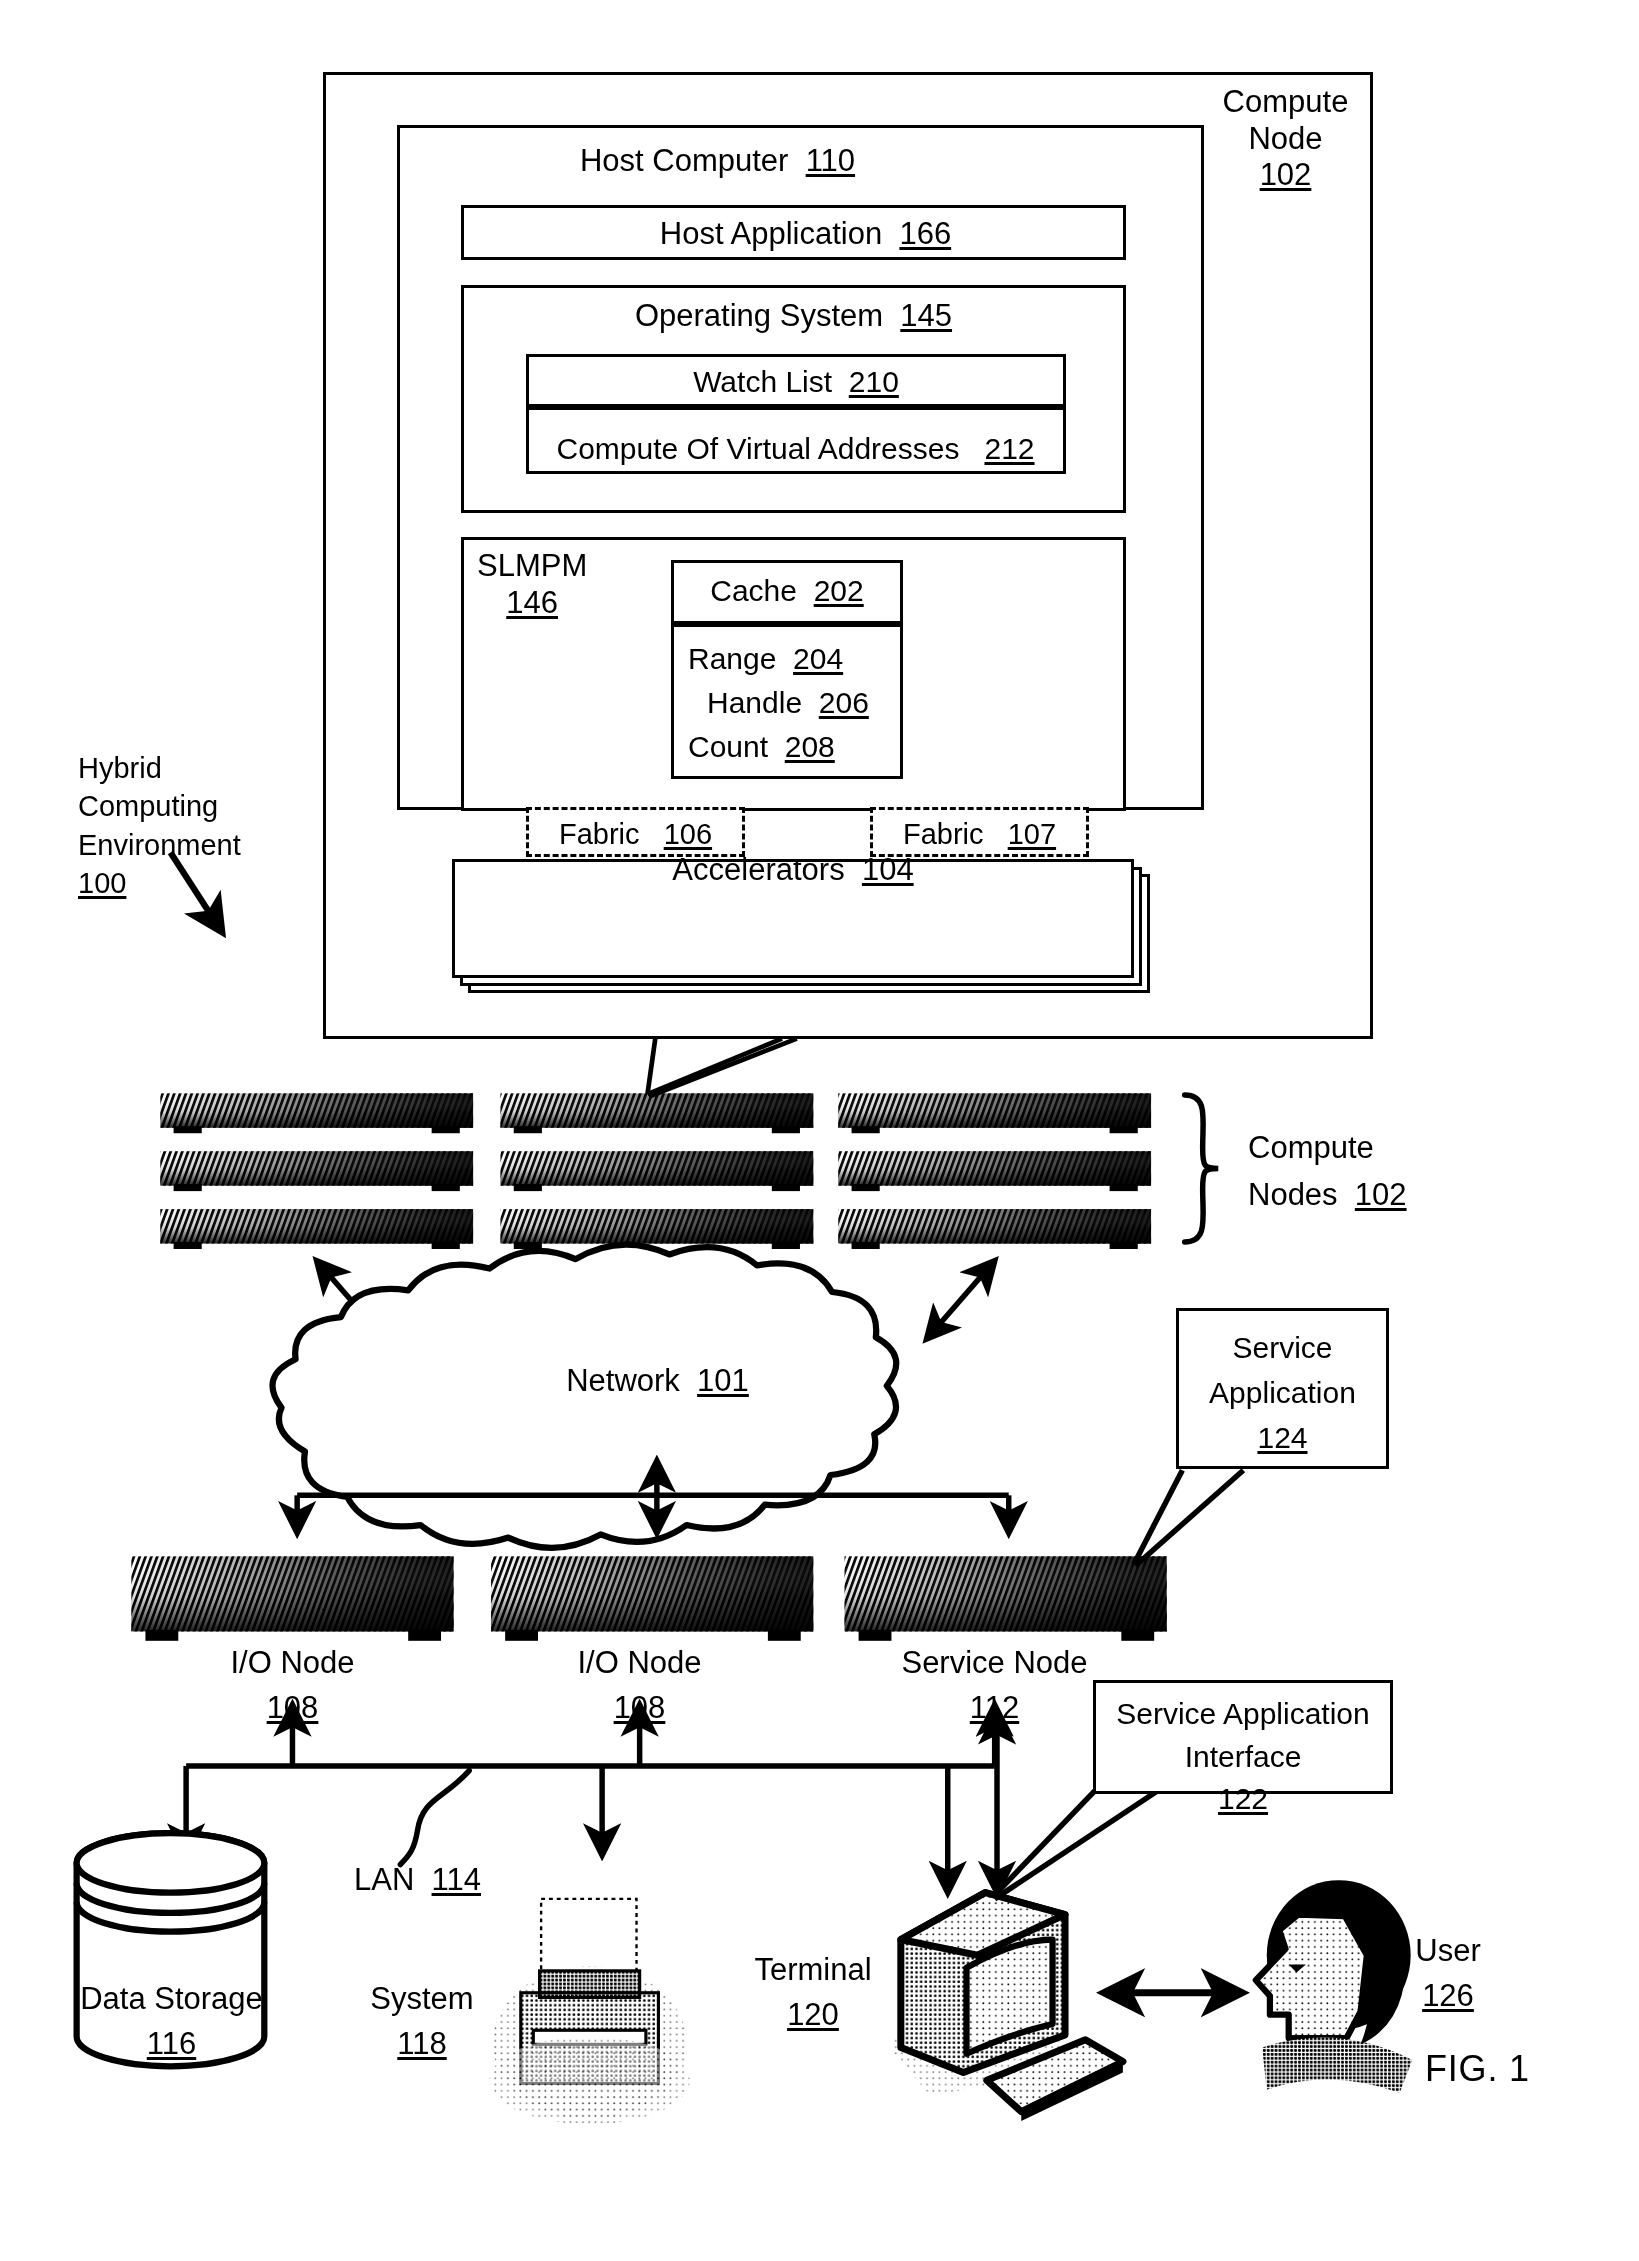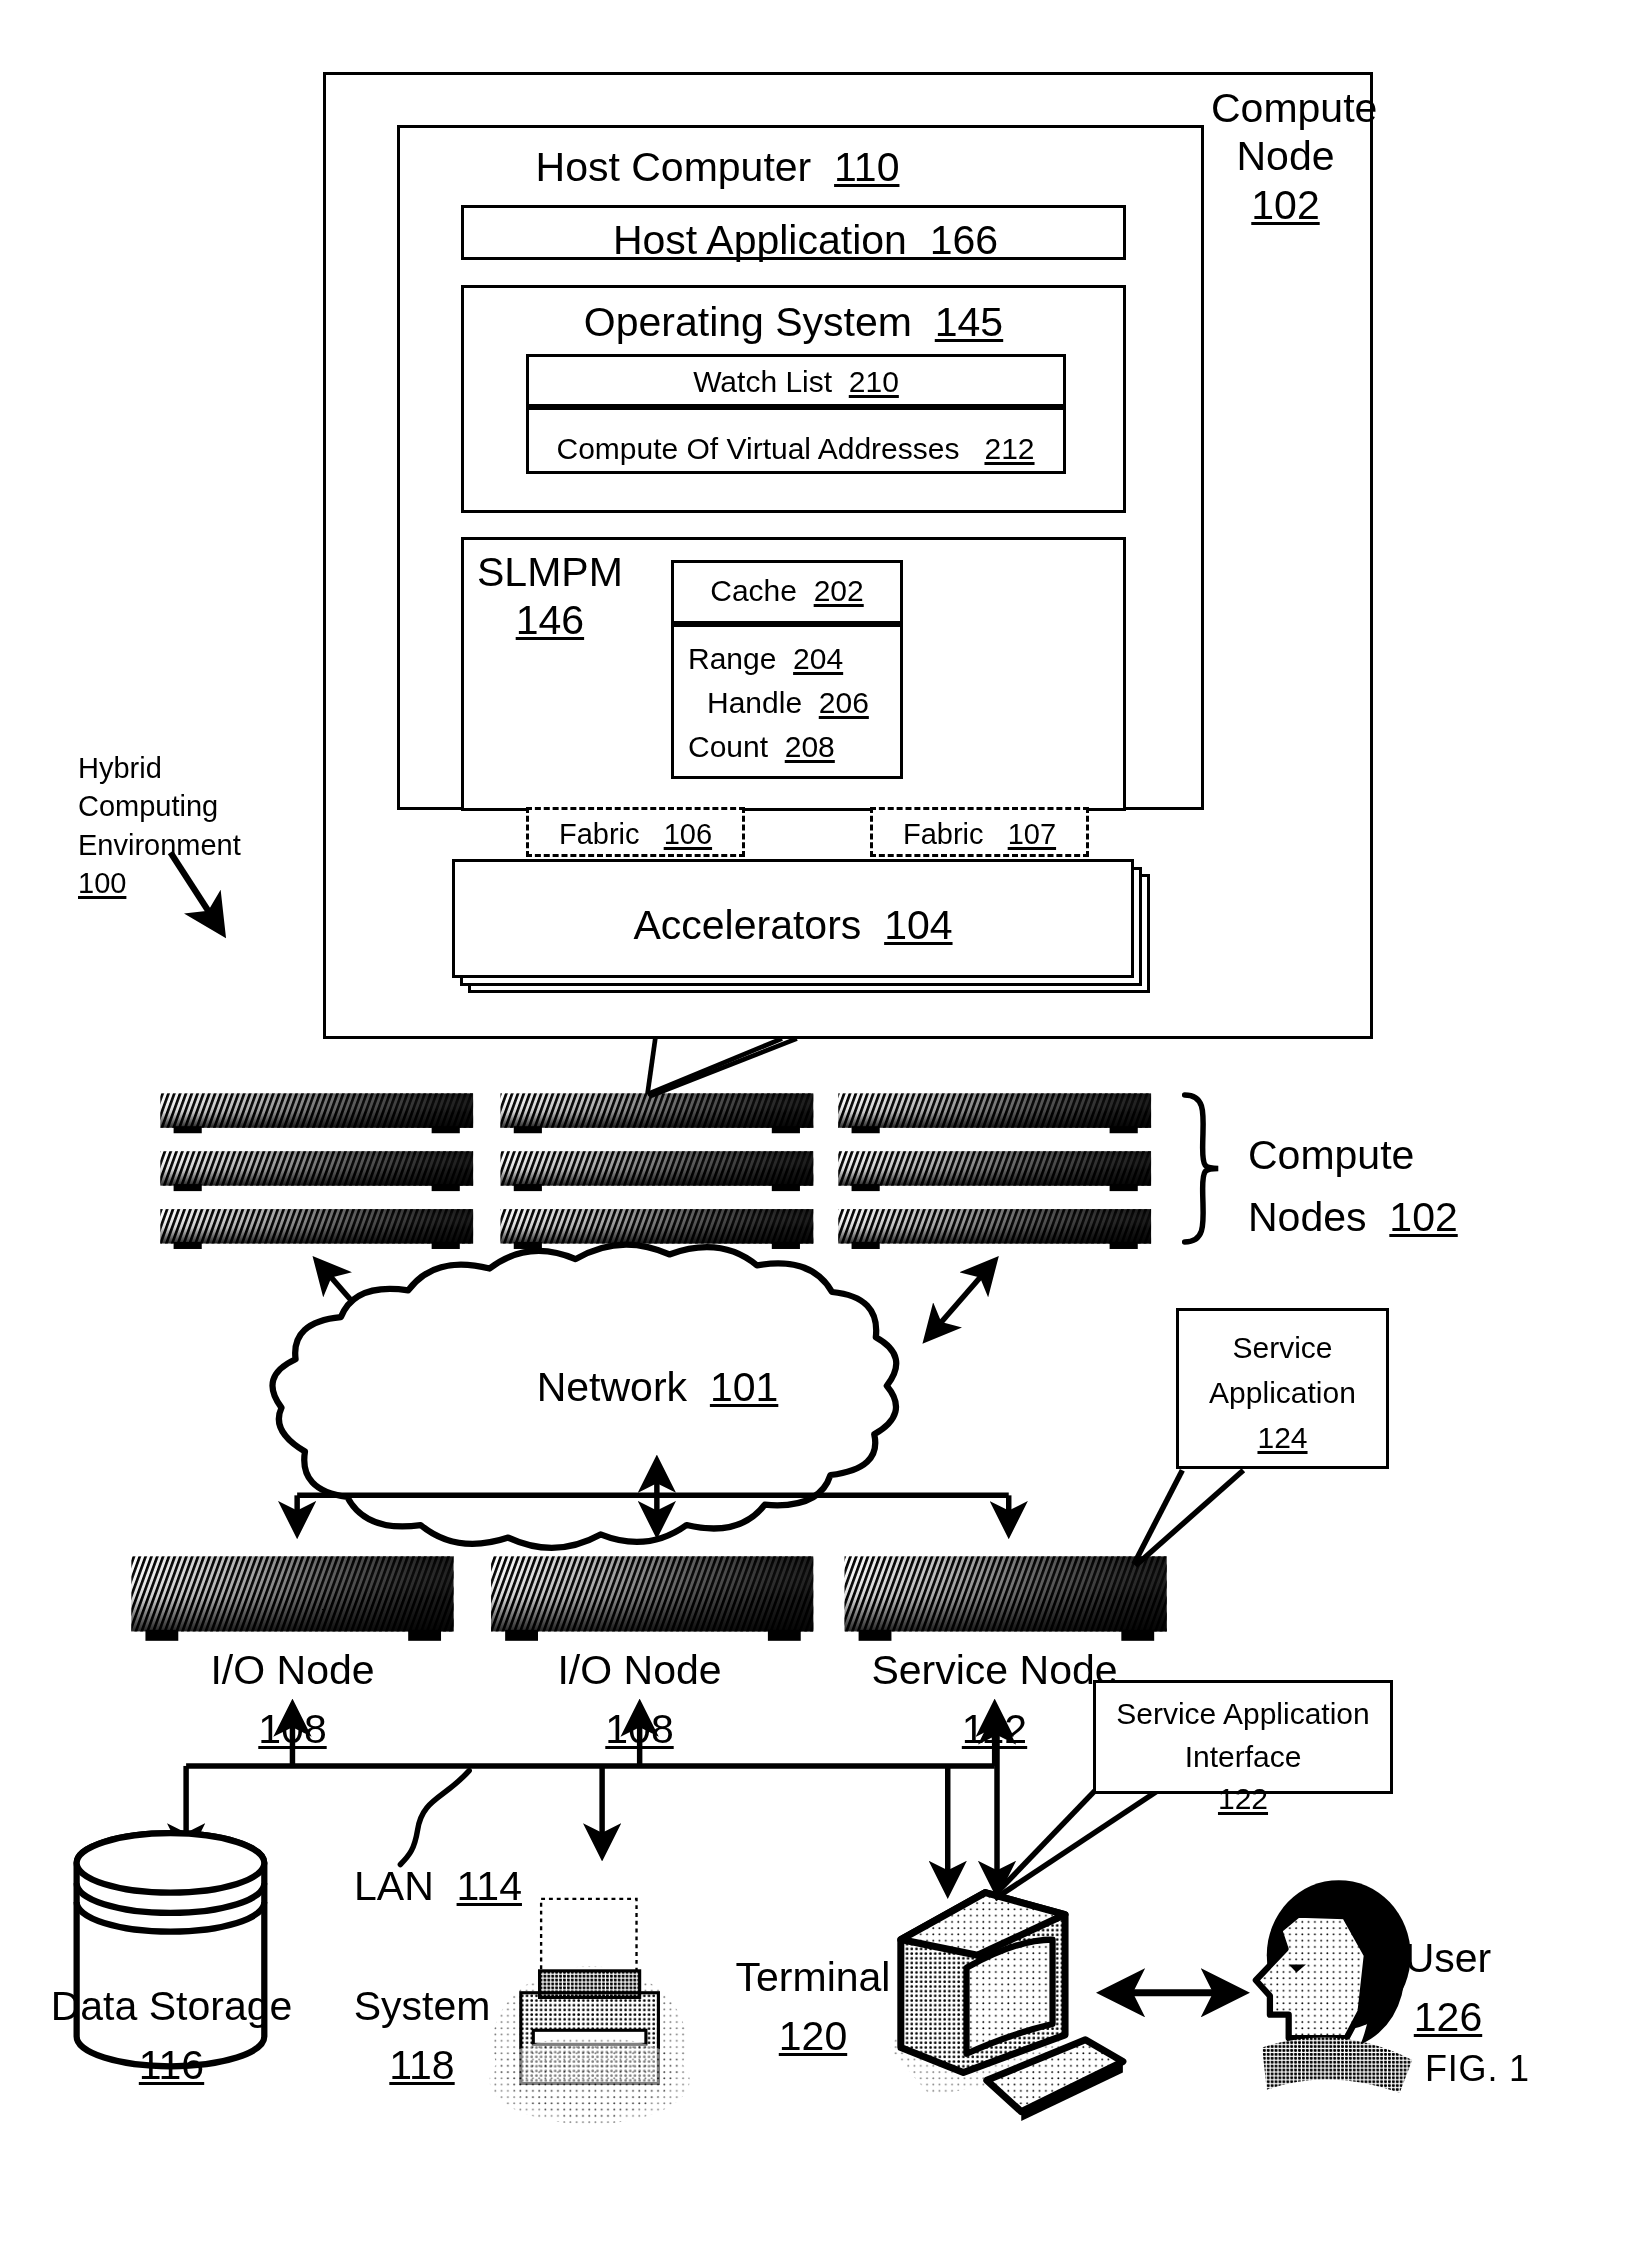--- a/index.html
+++ b/index.html
@@ -13,21 +13,21 @@
   
   .box{position:absolute;border:3.9px solid #000;background:#fff;box-sizing:border-box;}
   .box.thin{border-width:3.1px;}
   .box.dash{border:3.1px dashed #000;}
 
   .lbl{position:absolute;white-space:nowrap;line-height:1.18;}
   .ctr{text-align:center;}
   .u{ text-decoration:underline; text-underline-offset:3.1px; text-decoration-thickness:3.1px;}
 
   
-  .t-xl{font-size:41px;}
+  .t-xl{font-size:31px;}
   .t-lg{font-size:30px;}
   .t-md{font-size:29px;}
 
   .stack-shadow{position:absolute;border:3.9px solid #000;background:#fff;box-sizing:border-box;}
   .fig-label{position:absolute;font-size:36px;letter-spacing:0.8px;}
 </style>
 </head>
 <body>
 
 <div class="fig">
@@ -377,21 +377,21 @@
 
   <div class="box dash" style="left:870px;top:807px;width:219px;height:50px;"></div>
   <div class="lbl ctr t-md" style="left:870px;top:817px;width:219px;">
     <span>Fabric</span>
     <span>&nbsp;&nbsp;</span><span class="u">107</span>
   </div>
 
   <div class="stack-shadow" style="left:468px;top:874px;width:682px;height:119px;"></div>
   <div class="stack-shadow" style="left:460px;top:867px;width:682px;height:119px;"></div>
   <div class="box" style="left:452px;top:859px;width:682px;height:119px;"></div>
-  <div class="lbl ctr t-xl" style="left:452px;top:901px;width:682px;">
+  <div class="lbl ctr t-xl" style="left:452px;top:852px;width:682px;">
     <span>Accelerators</span>
     <span>&nbsp;</span><span class="u">104</span>
   </div>
 
   <div class="lbl t-md" style="left:78px;top:749px;line-height:1.32;">
     <span>Hybrid</span><br>
     <span>Computing</span><br>
     <span>Environment</span><br>
     <span class="u">100</span>
   </div>

